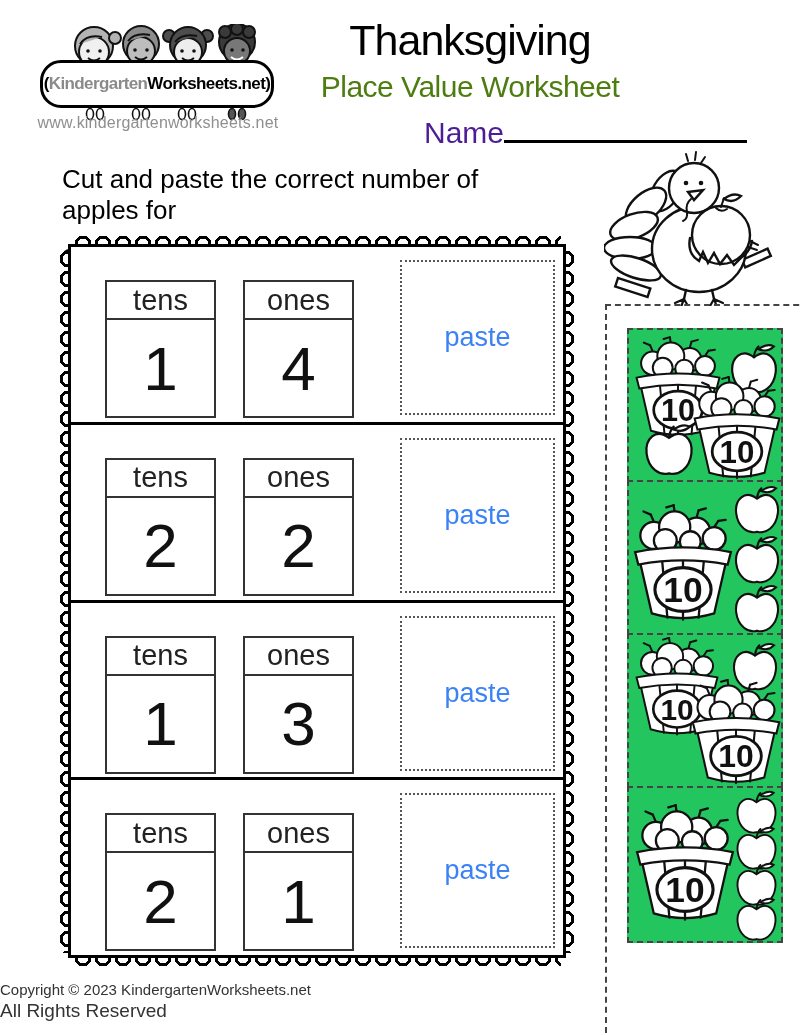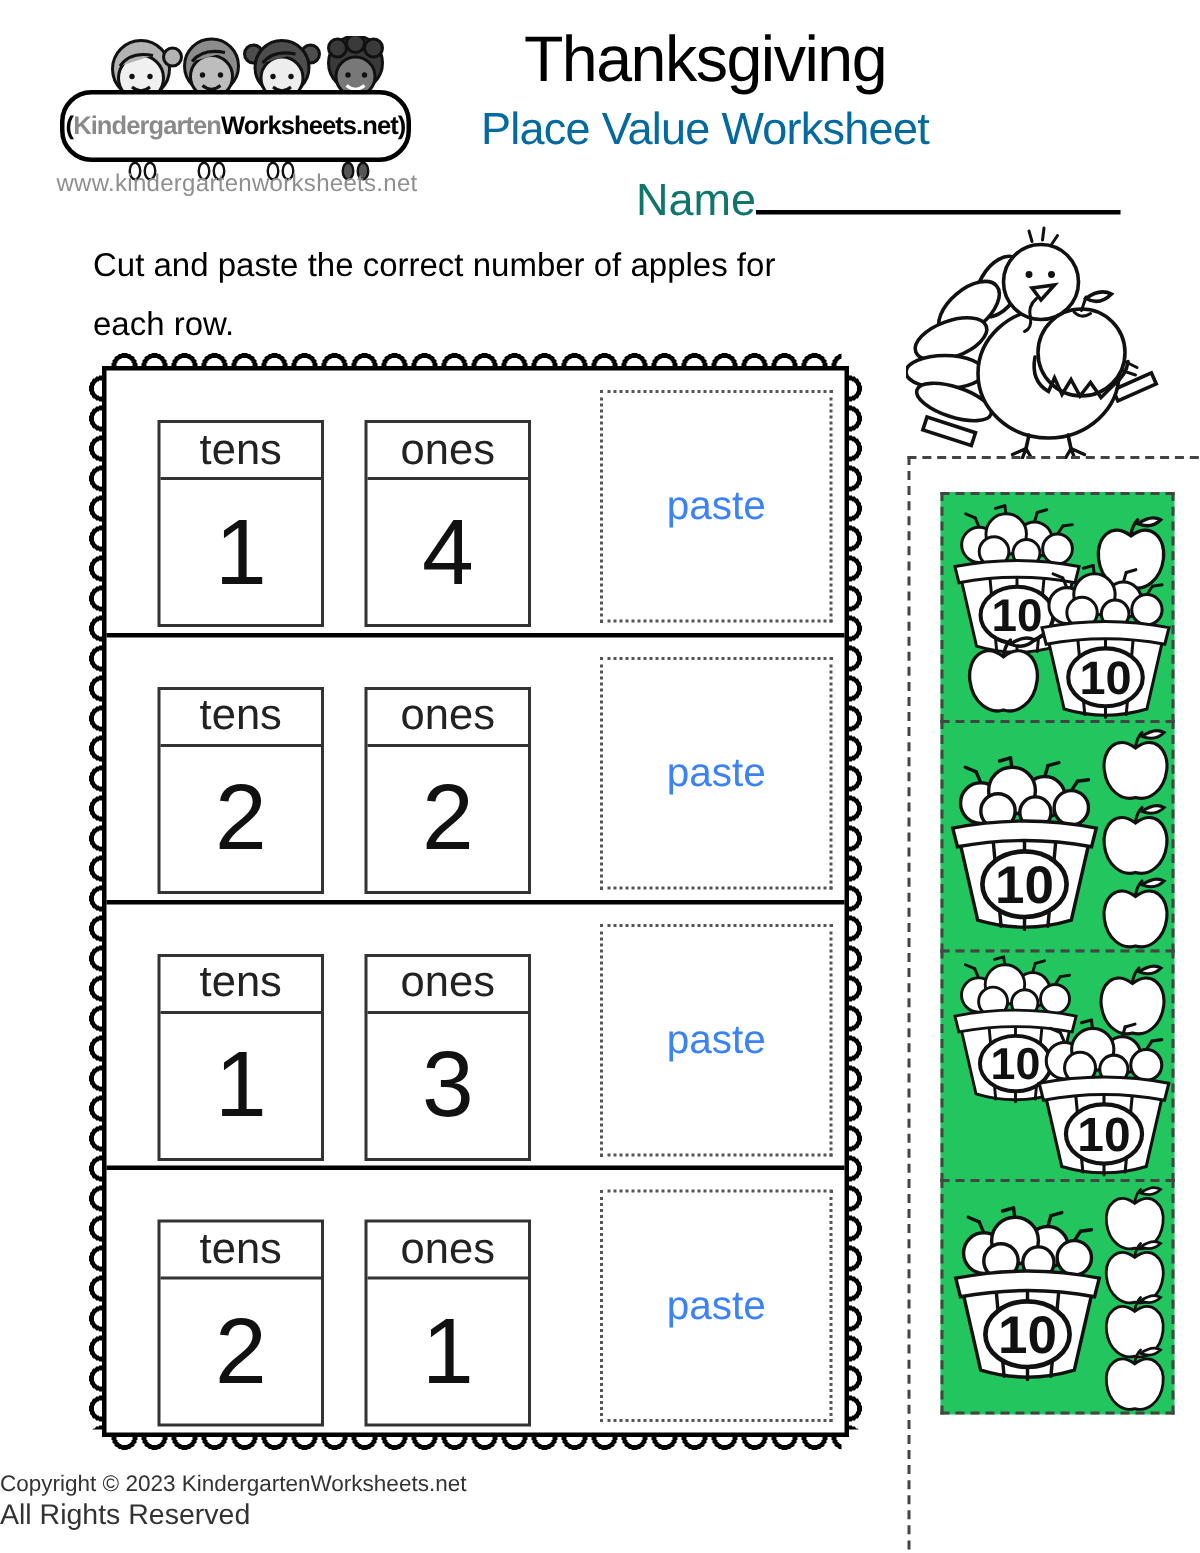--- a/index.html
+++ b/index.html
@@ -16,27 +16,27 @@
           font-weight:bold;font-size:17px;letter-spacing:-0.6px;white-space:nowrap;}
   .banner .gray{color:#8a8a8a;}
   .banner .blk,.banner .paren{color:#000;}
   .site-url{position:absolute;left:-6px;top:92px;width:252px;text-align:center;
             color:#8f8f8f;font-size:16px;letter-spacing:0.2px;}
 
   
   .title{position:absolute;left:280px;top:16px;width:380px;text-align:center;
          font-size:43px;letter-spacing:-1px;color:#000;}
   .subtitle{position:absolute;left:280px;top:70px;width:380px;text-align:center;
-            font-size:30px;letter-spacing:-0.5px;color:#0369a1;}
+            font-size:30px;letter-spacing:-0.5px;color:#4d7c0f;}
   .name-row{position:absolute;left:424px;top:108px;white-space:nowrap;}
-  .name-label{font-size:30px;color:#0f766e;}
+  .name-label{font-size:30px;color:#4c1d95;}
   .name-line{display:inline-block;width:243px;height:32px;border-bottom:3px solid #000;}
 
   
-  .instructions{position:absolute;left:62px;top:164px;width:500px;font-size:22px;color:#000;}
+  .instructions{position:absolute;left:62px;top:164px;width:500px;font-size:26px;color:#000;}
   .instructions div{margin-bottom:13px;}
 
   
   .main-box{position:absolute;left:68px;top:244px;width:492px;height:708px;
             border:3px solid #000;background:#fff;display:flex;flex-direction:column;}
   .sc{position:absolute;}
   .sc-t{left:2px;right:2px;top:-13px;height:10px;
         background:radial-gradient(circle at 10px 10px,#fff 5.5px,#000 5.5px 8.5px,rgba(0,0,0,0) 8.5px);
         background-size:20px 20px;background-repeat:repeat-x;}
   .sc-b{left:2px;right:2px;bottom:-13px;height:10px;

